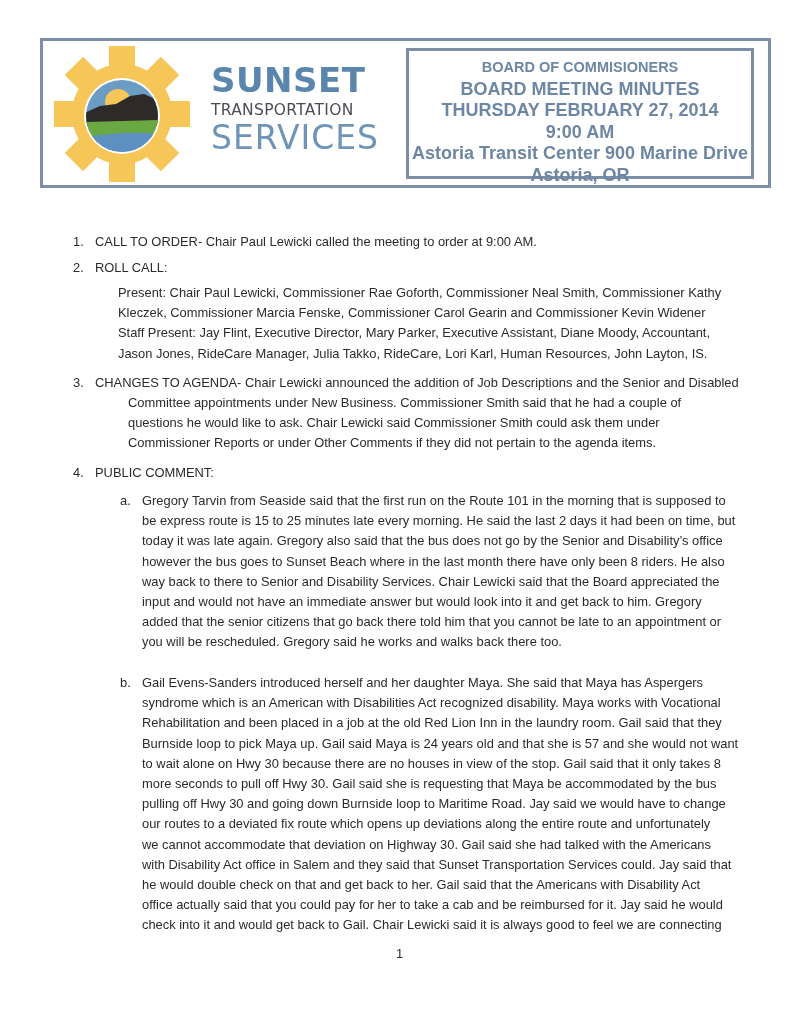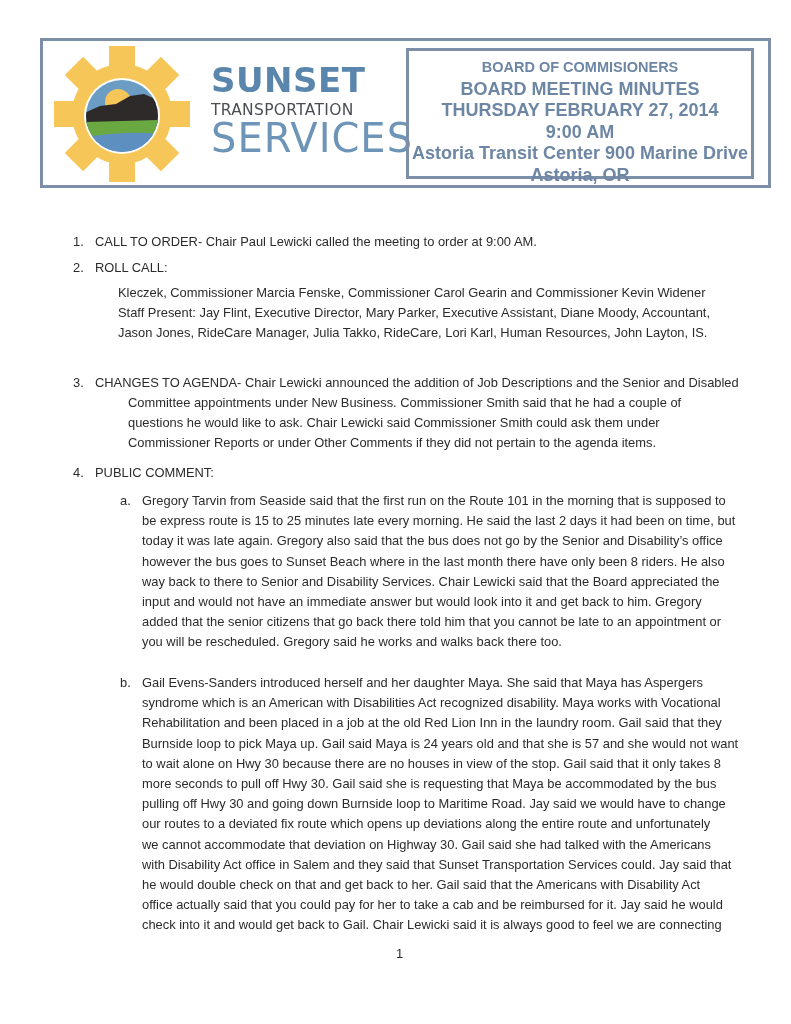--- a/index.html
+++ b/index.html
@@ -18,21 +18,21 @@
   .logo-text { position: absolute; left: 195px; top: 62px; width: 160px; margin-left: 16px; }
   .logo-sunset {
     font-family: "DejaVu Sans", sans-serif; font-weight: bold; font-size: 34px;
     color: #5a86ad; letter-spacing: 0.5px; line-height: 36px;
   }
   .logo-transport {
     font-family: "DejaVu Sans", sans-serif; font-size: 15.5px; color: #4a4d52;
     letter-spacing: 0.3px; line-height: 20px; margin-top: 2px;
   }
   .logo-services {
-    font-family: "DejaVu Sans", sans-serif; font-size: 40px; color: #6e94b8;
+    font-family: "DejaVu Sans", sans-serif; font-size: 33px; color: #6e94b8;
     letter-spacing: 1px; line-height: 36px; font-weight: normal;
   }
   .header-inner {
     position: absolute; left: 360px; top: 48px; width: 348px; height: 131px;
     border: 3px solid #7d8fa8; box-sizing: border-box;
     text-align: center; color: #6d86a4; font-weight: bold; margin-left: 46px;
   }
   .hdr-line { font-size: 18px; line-height: 21.5px; }
   .hdr-line.first { font-size: 14.5px; margin-top: 6px; }
   .body-text { font-size: 12.9px; line-height: 20.2px; color: #2b2b2b; }
@@ -92,20 +92,21 @@
 
 <div class="body-text">
   <span class="num" style="top:232px">1.</span>
   <span class="para" style="left:95px; top:232px; width:680px">CALL TO ORDER- Chair Paul Lewicki called the meeting to order at 9:00 AM.</span>
 </div>
 
 <div class="body-text">
   <span class="num" style="top:258px">2.</span>
   <span class="para" style="left:95px; top:258px">ROLL CALL:</span>
   <div class="para" style="left:118px; top:283px; width:660px">
+    <div>Present: Chair Paul Lewicki, Commissioner Rae Goforth, Commissioner Neal Smith, Commissioner Kathy</div>
     <div>Kleczek, Commissioner Marcia Fenske, Commissioner Carol Gearin and Commissioner Kevin Widener</div>
     <div>Staff Present: Jay Flint, Executive Director,   Mary Parker, Executive Assistant, Diane Moody, Accountant,</div>
     <div>Jason Jones, RideCare Manager, Julia Takko, RideCare, Lori Karl, Human Resources, John Layton, IS.</div>
   </div>
 </div>
 
 <div class="body-text">
   <span class="num" style="top:373px">3.</span>
   <div class="para" style="left:95px; top:373px; width:690px">CHANGES TO AGENDA- Chair Lewicki announced the addition of Job Descriptions and the Senior and Disabled</div>
   <div class="para" style="left:128px; top:393px; width:640px">

